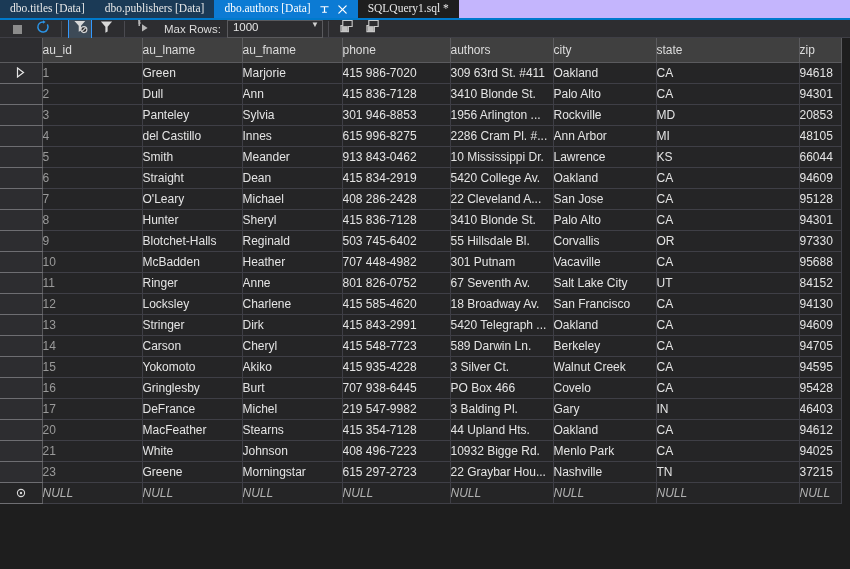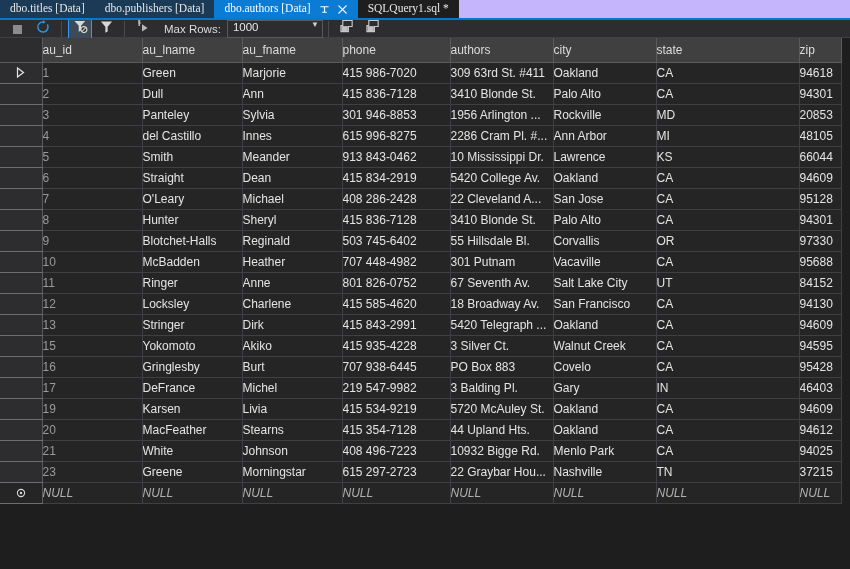--- a/index.html
+++ b/index.html
@@ -487,68 +487,68 @@
           <td>Dirk</td>
           <td>415 843-2991</td>
           <td>5420 Telegraph ...</td>
           <td>Oakland</td>
           <td>CA</td>
           <td>94609</td>
           <td></td>
         </tr>
         <tr>
           <td class="gutter"></td>
+          <td class="idcell">14</td>
+          <td>Carson</td>
+          <td>Cheryl</td>
+          <td>415 548-7723</td>
+          <td>589 Darwin Ln.</td>
+          <td>Berkeley</td>
+          <td>CA</td>
+          <td>94705</td>
+          <td></td>
+        </tr>
+        <tr>
+          <td class="gutter"></td>
           <td class="idcell">15</td>
           <td>Yokomoto</td>
           <td>Akiko</td>
           <td>415 935-4228</td>
           <td>3 Silver Ct.</td>
           <td>Walnut Creek</td>
           <td>CA</td>
           <td>94595</td>
           <td></td>
         </tr>
         <tr>
           <td class="gutter"></td>
           <td class="idcell">16</td>
           <td>Gringlesby</td>
           <td>Burt</td>
           <td>707 938-6445</td>
-          <td>PO Box 883</td>
+          <td>PO Box 466</td>
           <td>Covelo</td>
           <td>CA</td>
           <td>95428</td>
           <td></td>
         </tr>
         <tr>
           <td class="gutter"></td>
           <td class="idcell">17</td>
           <td>DeFrance</td>
           <td>Michel</td>
           <td>219 547-9982</td>
           <td>3 Balding Pl.</td>
           <td>Gary</td>
           <td>IN</td>
           <td>46403</td>
           <td></td>
         </tr>
         <tr>
           <td class="gutter"></td>
-          <td class="idcell">19</td>
-          <td>Karsen</td>
-          <td>Livia</td>
-          <td>415 534-9219</td>
-          <td>5720 McAuley St.</td>
-          <td>Oakland</td>
-          <td>CA</td>
-          <td>94609</td>
-          <td></td>
-        </tr>
-        <tr>
-          <td class="gutter"></td>
           <td class="idcell">20</td>
           <td>MacFeather</td>
           <td>Stearns</td>
           <td>415 354-7128</td>
           <td>44 Upland Hts.</td>
           <td>Oakland</td>
           <td>CA</td>
           <td>94612</td>
           <td></td>
         </tr>

